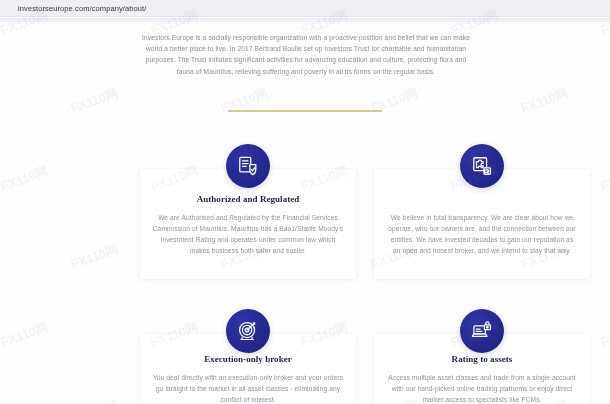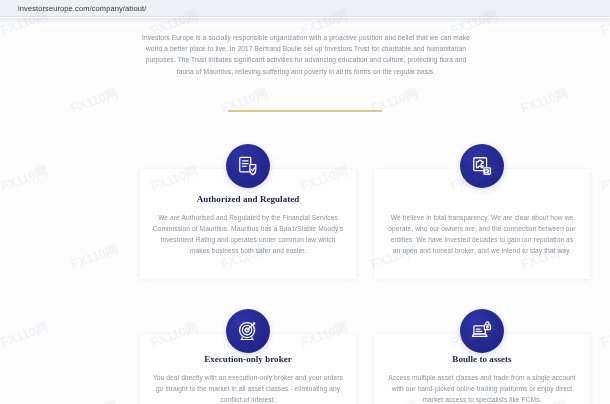--- a/index.html
+++ b/index.html
@@ -218,21 +218,21 @@
     <svg width="22" height="22" viewBox="0 0 24 24" fill="none" stroke="#ffffff" stroke-width="1.4" stroke-linecap="round" stroke-linejoin="round">
       <rect x="3.2" y="6.5" width="12.5" height="8.6" rx="1"></rect>
       <path d="M1.6 17.9 h15.8 l-1.4 -2.8 h-13 Z"></path>
       <path d="M5.8 10 h4.2 M5.8 12.5 h6"></path>
       <rect x="14.6" y="5.2" width="6.6" height="5.4" rx=".9" fill="#262a93"></rect>
       <path d="M16.2 5.2 v-1.5 a1.7 1.7 0 0 1 3.4 0 v1.5"></path>
       <circle cx="17.9" cy="7.9" r=".85"></circle>
     </svg>
   </div>
   <div class="card" id="card-3">
-    <div class="card-title">Boulle to assets</div>
+    <div class="card-title">Rating to assets</div>
     <div class="card-body">Access multiple asset classes and trade from a single account with our hand-picked online trading platforms or enjoy direct market access to specialists like FCMs.</div>
   </div>
 
 </div>
 
 <div id="watermarks">
     <span class="wm" style="left: 0px; top: 14px;">FX110网</span>
     <span class="wm" style="left: 150px; top: 14px;">FX110网</span>
     <span class="wm" style="left: 300px; top: 14px;">FX110网</span>
     <span class="wm" style="left: 450px; top: 14px;">FX110网</span>

